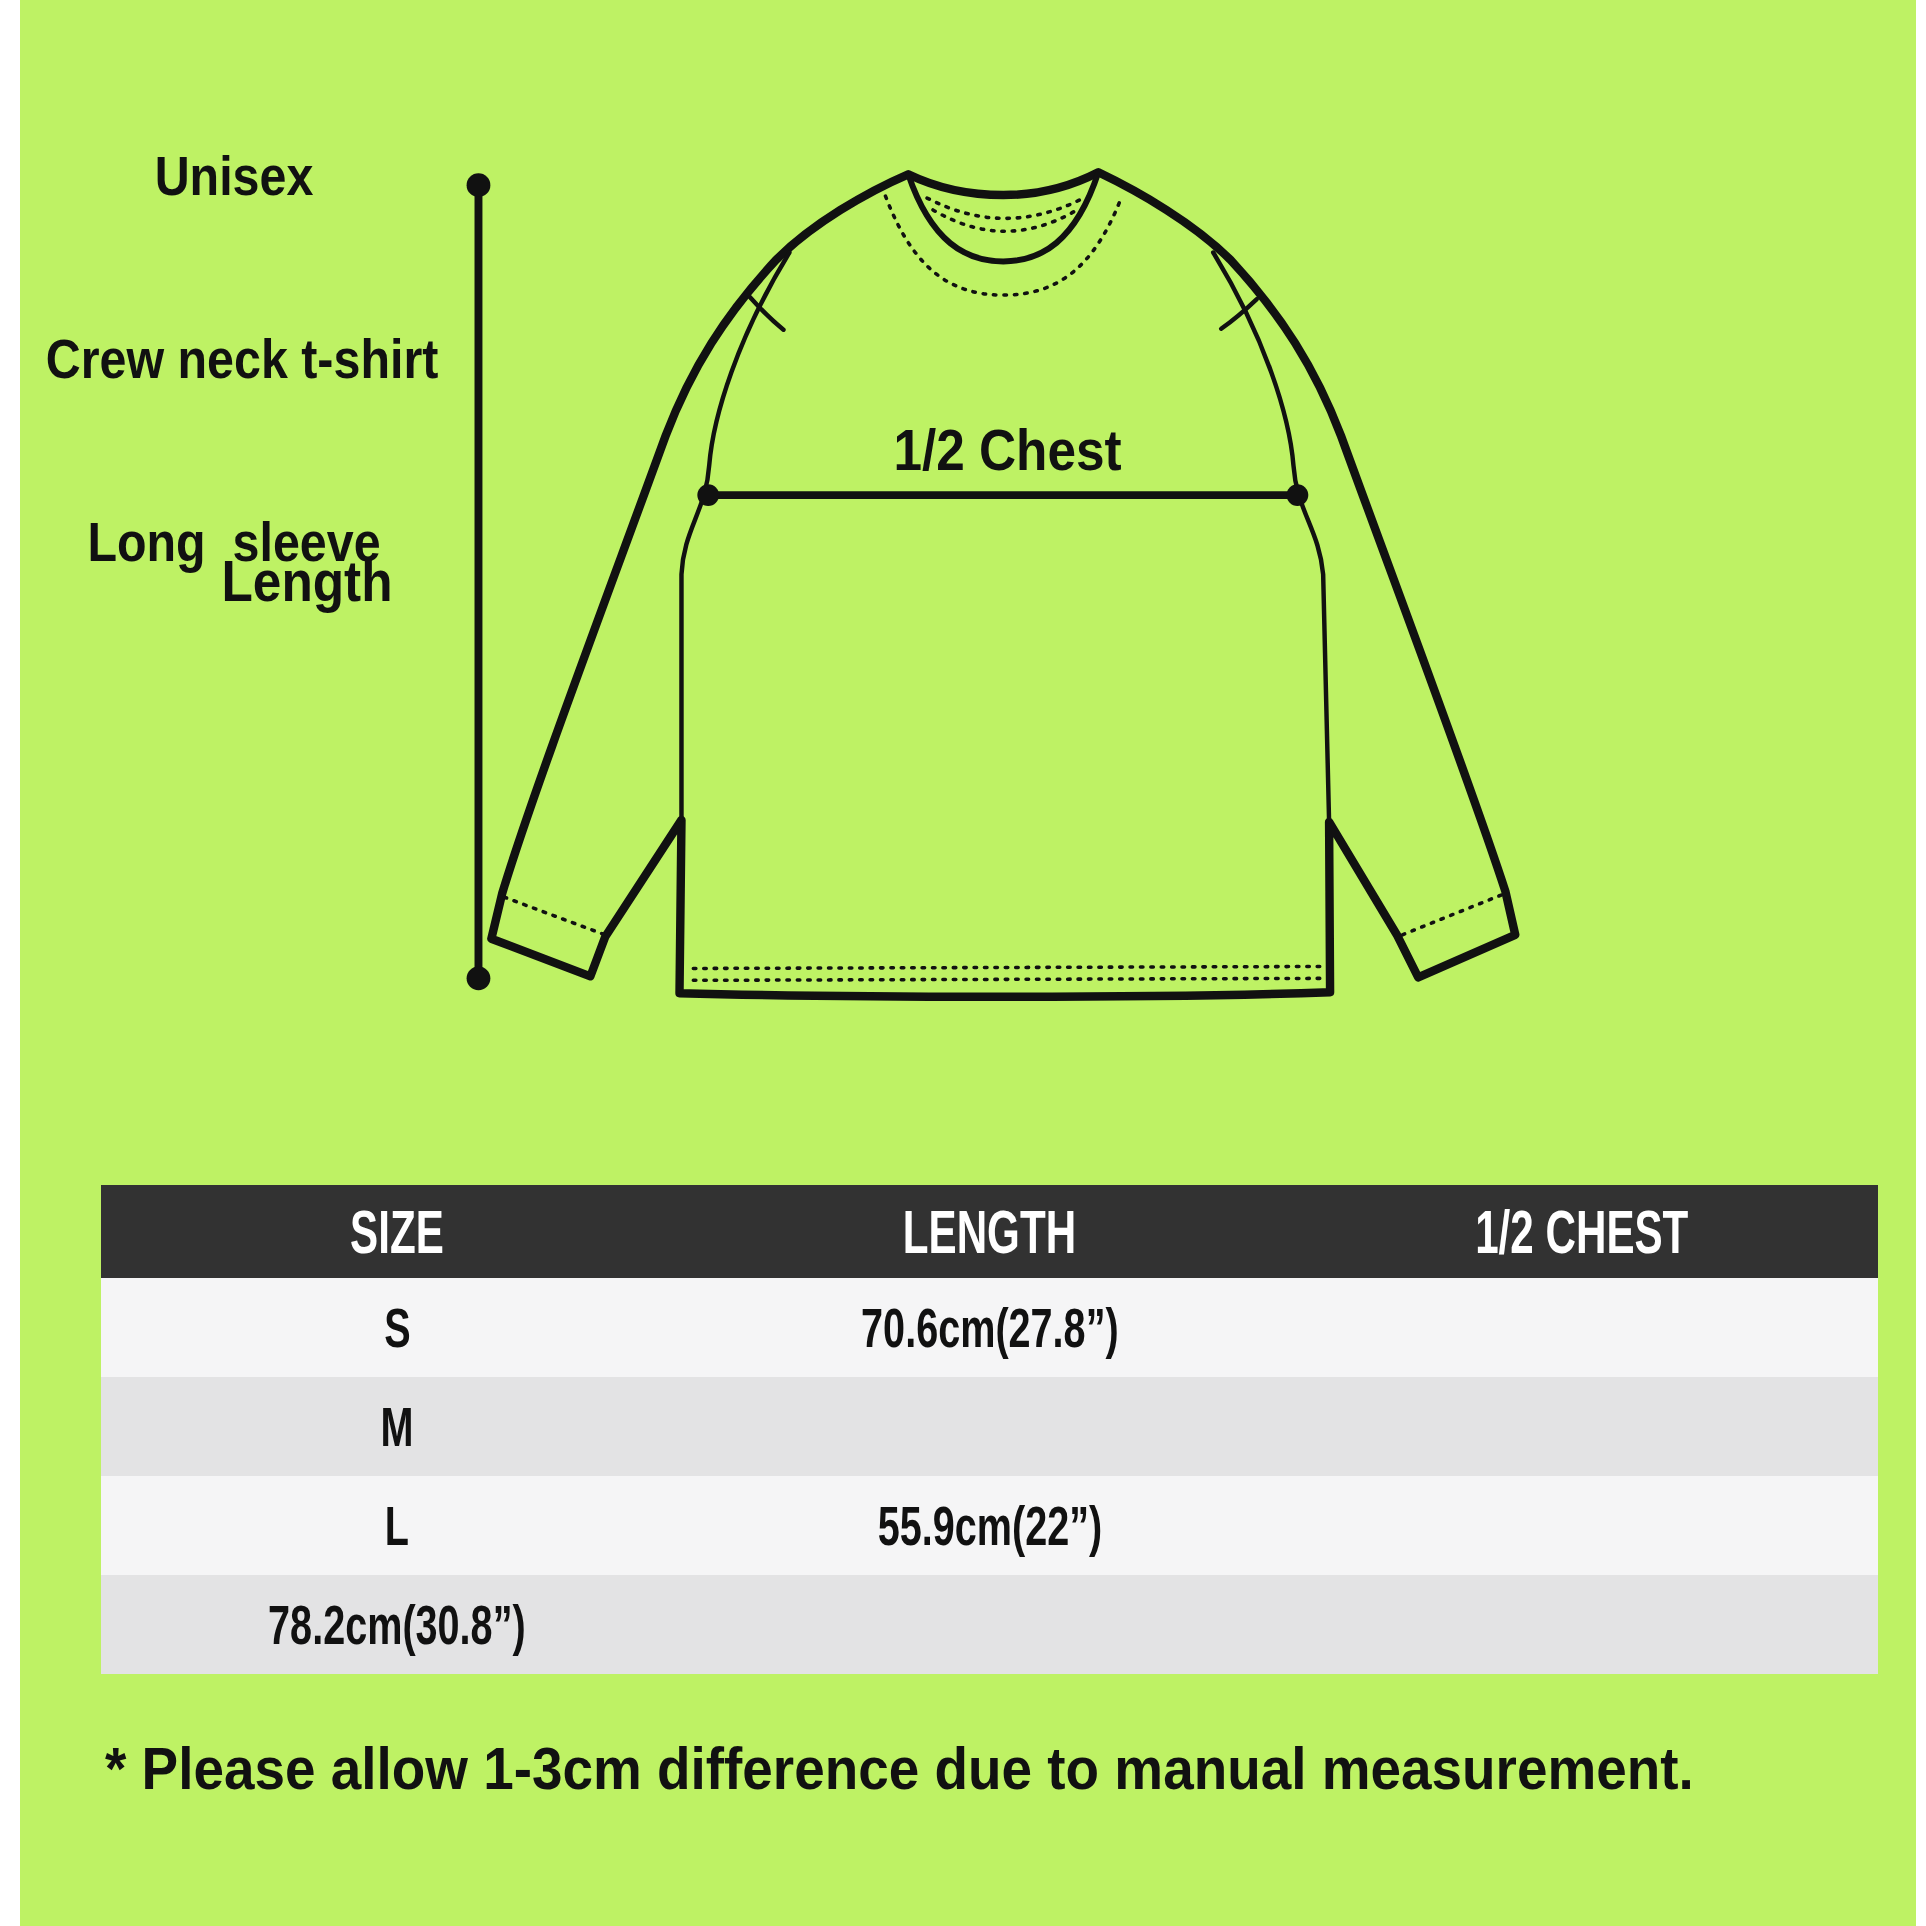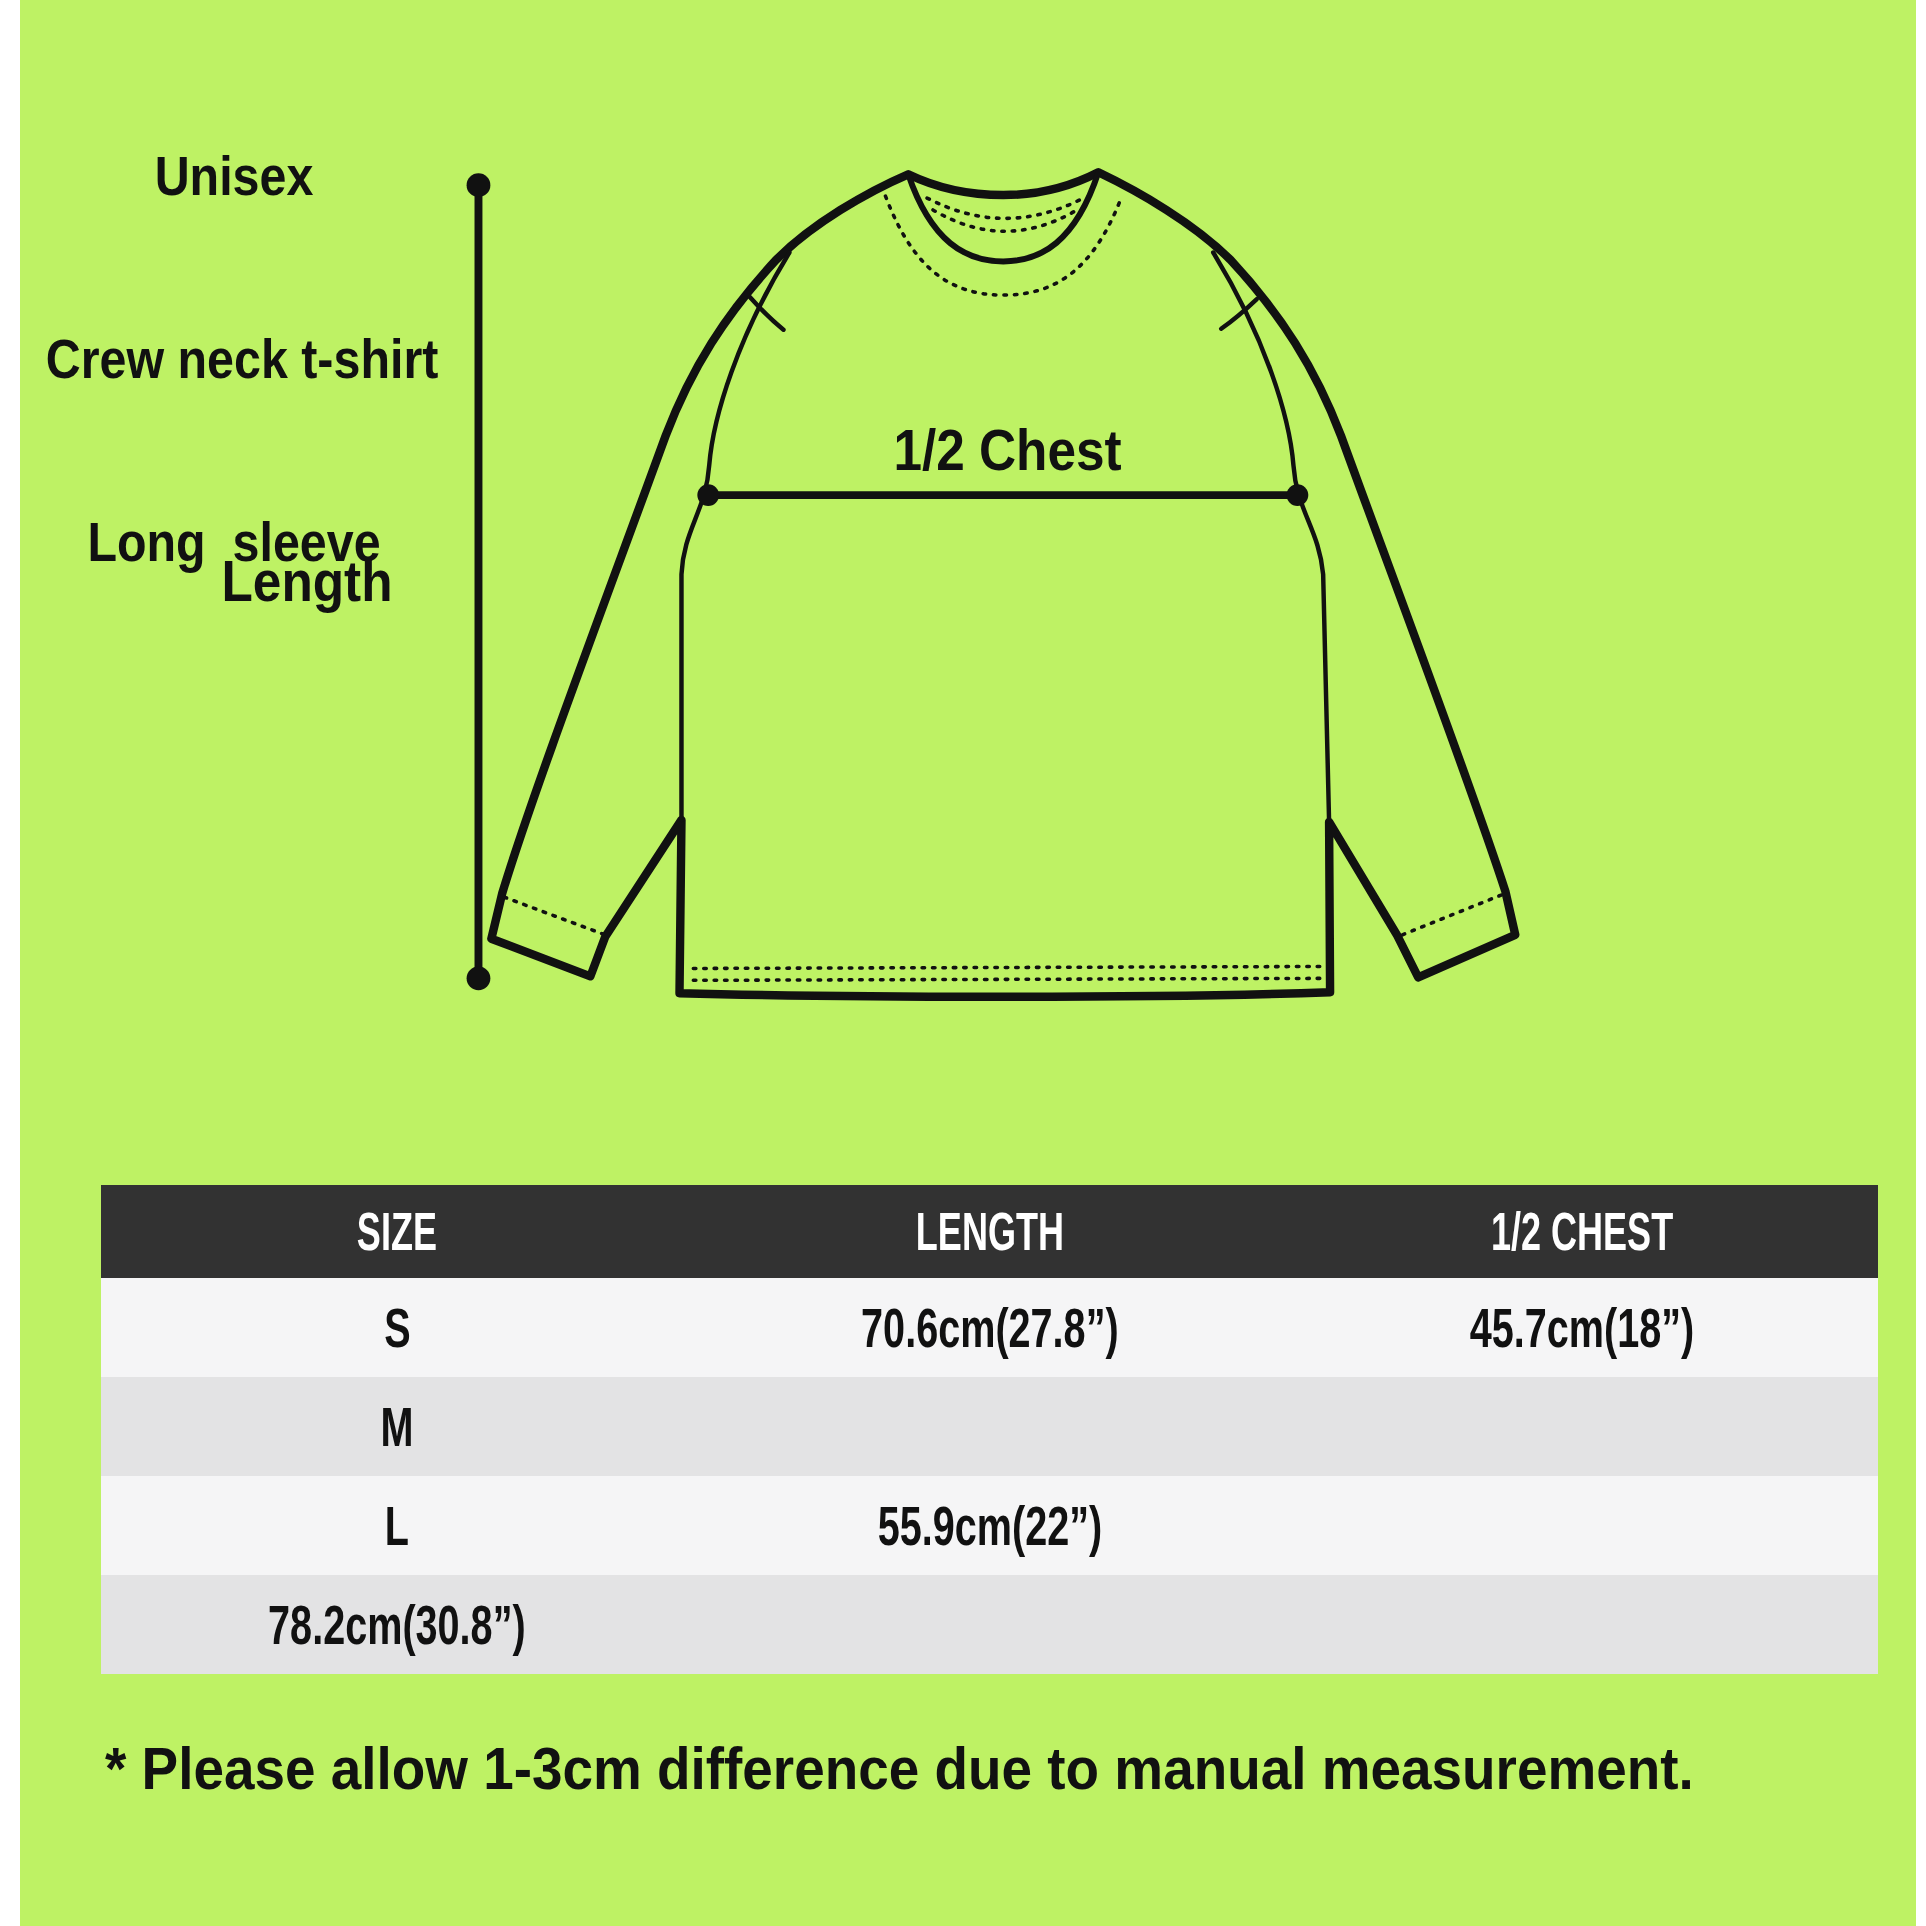--- a/index.html
+++ b/index.html
@@ -33,21 +33,21 @@
   
   .size-table{
     position:absolute;left:81px;top:1185px;width:1777px;
   }
   .t-row{display:flex;width:100%;}
   .t-cell{
     width:33.3333%;display:flex;align-items:center;justify-content:center;
     font-weight:bold;
   }
   .t-head{height:93px;background:#323232;}
-  .t-head .t-cell{color:#ffffff;font-size:53px;}
+  .t-head .t-cell{color:#ffffff;font-size:62px;}
   .t-head .cx{transform:scaleX(.68);}
   .t-body-row{height:99px;}
   .row-light{background:#f5f5f6;}
   .row-gray{background:#e3e3e4;}
   .t-body-row .t-cell{color:#111;font-size:55px;}
   .t-body-row .cx{transform:scaleX(.72);}
   .cx{display:inline-block;transform-origin:center;white-space:nowrap;}
   
   .footer-note{
     position:absolute;left:85px;top:1735px;
@@ -144,23 +144,20 @@
           <span class="cx">1/2 CHEST</span>
         </div>
     </div>
     <div class="t-row t-body-row row-light">
       <div class="t-cell">
           <span class="cx">S</span>
         </div>
       <div class="t-cell">
           <span class="cx">70.6cm(27.8”)</span>
         </div>
-      <div class="t-cell">
-          <span class="cx">45.7cm(18”)</span>
-        </div>
     </div>
     <div class="t-row t-body-row row-gray">
       <div class="t-cell">
           <span class="cx">M</span>
         </div>
     </div>
     <div class="t-row t-body-row row-light">
       <div class="t-cell">
           <span class="cx">L</span>
         </div>

